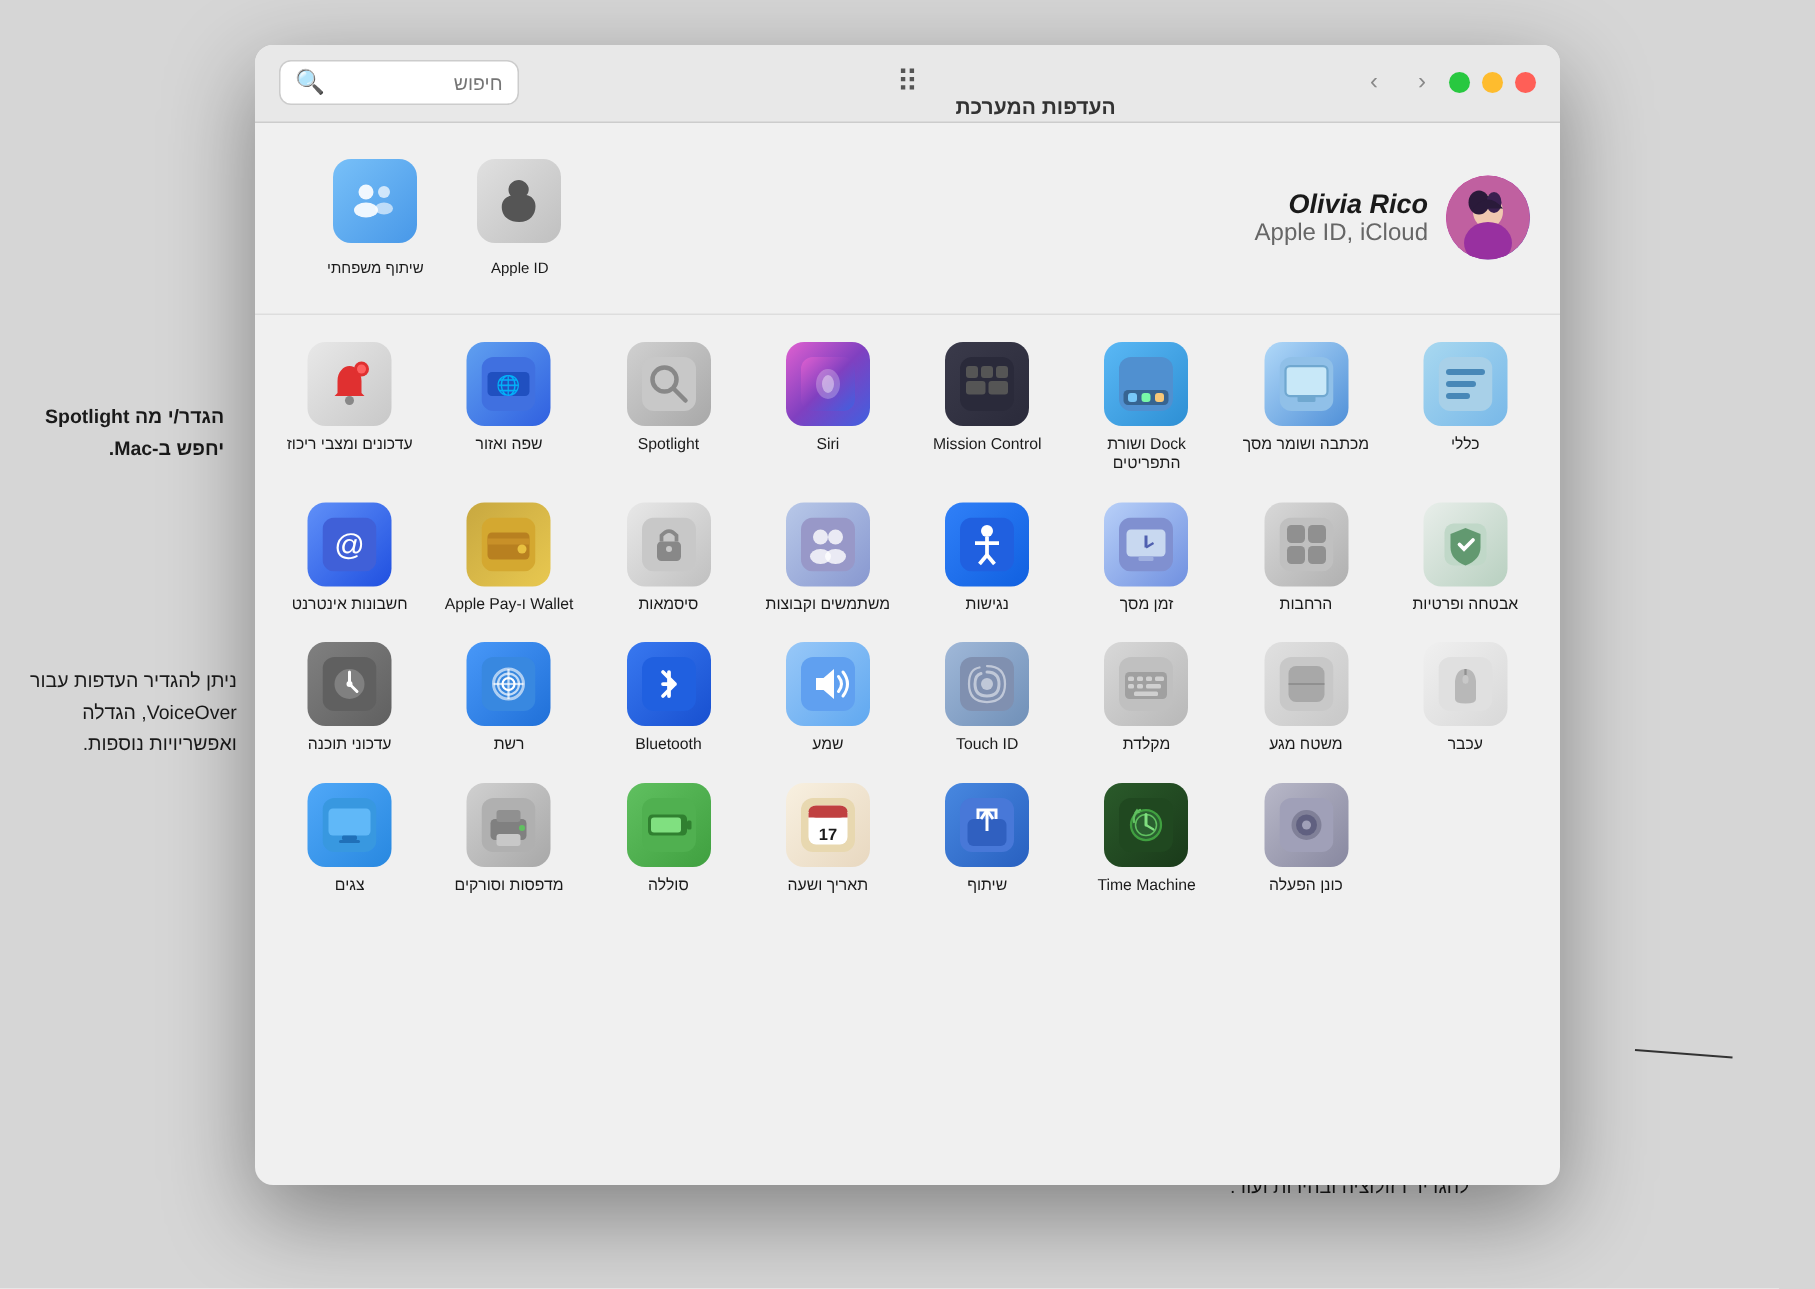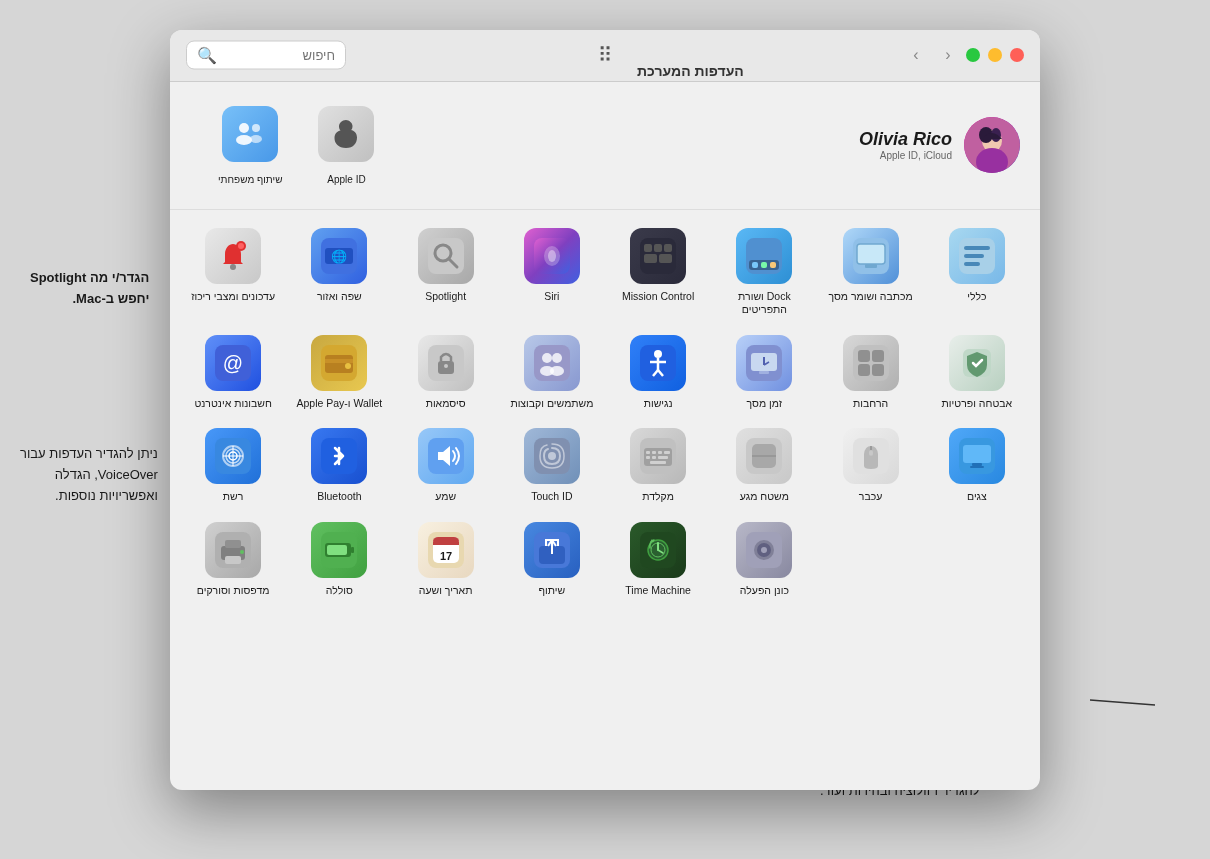--- a/index.html
+++ b/index.html
@@ -141,21 +141,21 @@
       text-align: right;
       direction: rtl;
     }
     .profile-name {
       font-size: 18px;
       font-weight: 600;
       color: #1a1a1a;
       font-style: italic;
     }
     .profile-sub {
-      font-size: 10px;
+      font-size: 16px;
       color: #666;
     }
     .avatar {
       width: 56px;
       height: 56px;
       border-radius: 50%;
       background: linear-gradient(135deg, #e91e8c, #9c27b0, #3f51b5);
       overflow: hidden;
       display: flex;
       align-items: center;
@@ -571,20 +571,31 @@
         <div class="icon-img" style="background: linear-gradient(135deg, #e8eeea, #b8d0c0);">
           <svg width="36" height="36" viewBox="0 0 36 36">
             <rect x="4" y="4" width="28" height="28" rx="6" fill="#c0d8c8"></rect>
             <path d="M18 7 L28 11 L28 20 Q28 28 18 32 Q8 28 8 20 L8 11 Z" fill="#4a8a5a" opacity="0.8"></path>
             <path d="M14 18 L17 21 L23 15" stroke="white" stroke-width="2.5" fill="none" stroke-linecap="round"></path>
           </svg>
         </div>
         <div class="icon-label">אבטחה ופרטיות</div>
       </div>
 
+      <div class="icon-item">
+        <div class="icon-img icon-software">
+          <svg width="36" height="36" viewBox="0 0 36 36">
+            <rect width="36" height="36" rx="8" fill="#606060"></rect>
+            <circle cx="18" cy="18" r="10" fill="#808080"></circle>
+            <path d="M18 10 L18 18 L23 23" stroke="white" stroke-width="2" fill="none" stroke-linecap="round"></path>
+            <circle cx="18" cy="18" r="2" fill="white"></circle>
+          </svg>
+        </div>
+        <div class="icon-label">עדכוני תוכנה</div>
+      </div>
 
       <div class="icon-item">
         <div class="icon-img icon-network">
           <svg width="36" height="36" viewBox="0 0 36 36">
             <rect width="36" height="36" rx="8" fill="#3888e0"></rect>
             <circle cx="18" cy="18" r="10" fill="none" stroke="white" stroke-width="2" opacity="0.6"></circle>
             <circle cx="18" cy="18" r="7" fill="none" stroke="white" stroke-width="1.5" opacity="0.7"></circle>
             <circle cx="18" cy="18" r="4" fill="none" stroke="white" stroke-width="1.5"></circle>
             <line x1="8" y1="18" x2="28" y2="18" stroke="white" stroke-width="1.5" opacity="0.7"></line>
             <line x1="18" y1="8" x2="18" y2="28" stroke="white" stroke-width="1.5" opacity="0.7"></line>

